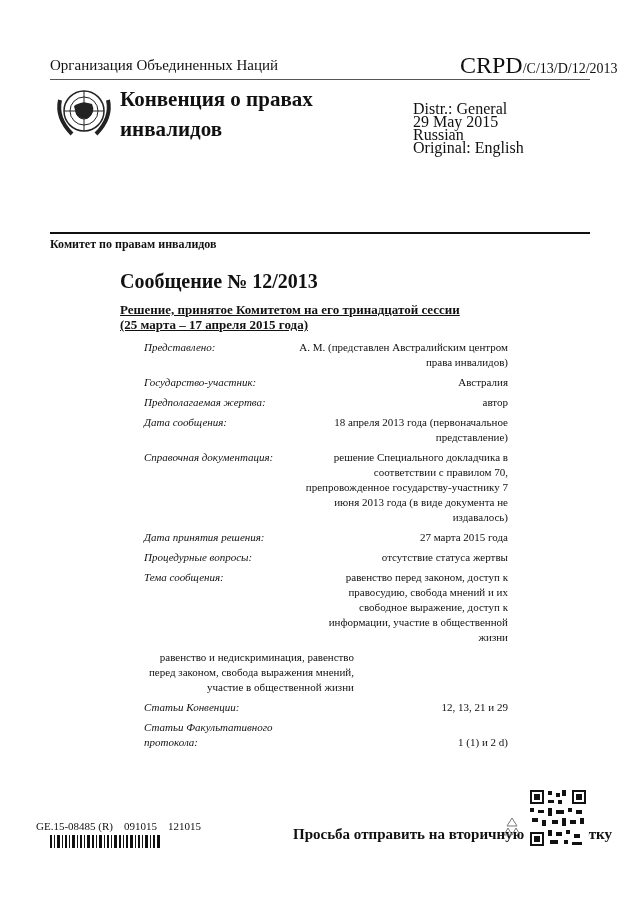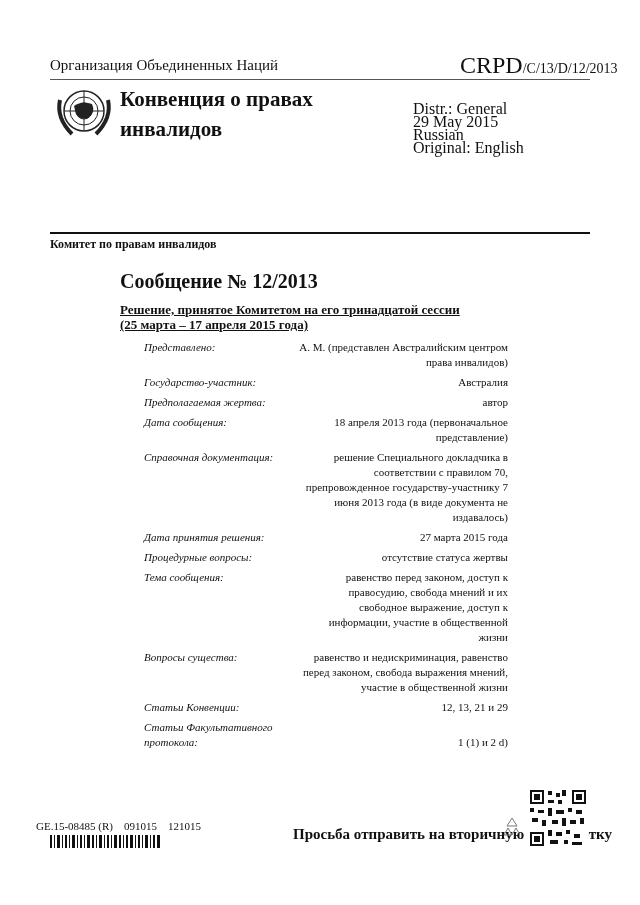--- a/index.html
+++ b/index.html
@@ -89,21 +89,20 @@
     </div>
   <div class="row">
       <div class="lbl">Процедурные вопросы:</div>
       <div class="val">отсутствие статуса жертвы</div>
     </div>
   <div class="row">
       <div class="lbl">Тема сообщения:</div>
       <div class="val">равенство перед законом, доступ к правосудию, свобода мнений и их свободное выражение, доступ к информации, участие в общественной жизни</div>
     </div>
   <div class="row">
-      <div class="lbl">Вопросы существа:</div>
       <div class="val">равенство и недискриминация, равенство перед законом, свобода выражения мнений, участие в общественной жизни</div>
     </div>
   <div class="row">
       <div class="lbl">Статьи Конвенции:</div>
       <div class="val">12, 13, 21 и 29</div>
     </div>
   <div class="row" style="align-items:flex-end">
       <div class="lbl">Статьи Факультативного протокола:</div>
       <div class="val">1 (1) и 2 d)</div>
     </div>

